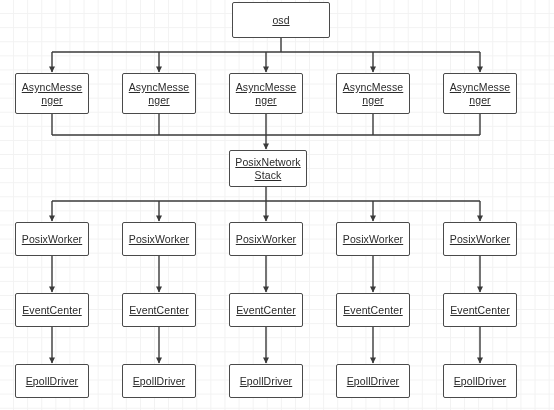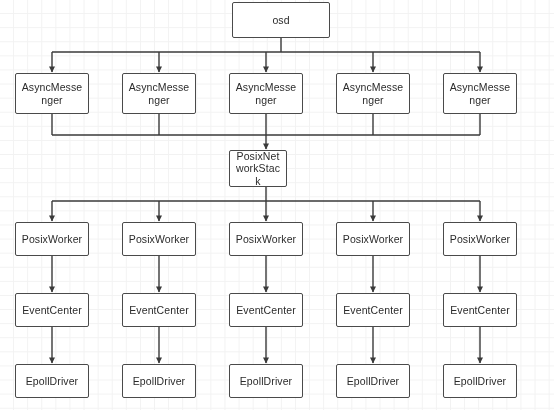--- a/index.html
+++ b/index.html
@@ -40,20 +40,21 @@
     display: flex;
     align-items: center;
     justify-content: center;
     text-align: center;
     color: #2b2b2b;
     font-size: 10.5px;
     line-height: 12.5px;
     letter-spacing: 0.1px;
     word-break: break-all;
     padding: 0 4px;
+    text-decoration: underline;
   }
   .node-label {
     display: block;
     width: 100%;
   }
 </style>
 </head>
 <body>
 
 <div id="canvas">
@@ -111,21 +112,21 @@
       </div>
       <div class="node" style="left: 229px; top: 73px; width: 74px; height: 41px;">
         <span class="node-label">AsyncMessenger</span>
       </div>
       <div class="node" style="left: 336px; top: 73px; width: 74px; height: 41px;">
         <span class="node-label">AsyncMessenger</span>
       </div>
       <div class="node" style="left: 443px; top: 73px; width: 74px; height: 41px;">
         <span class="node-label">AsyncMessenger</span>
       </div>
-      <div class="node" style="left: 229px; top: 150px; width: 58px; height: 37px;">
+      <div class="node" style="left: 229px; top: 150px; width: 78px; height: 37px;">
         <span class="node-label">PosixNetworkStack</span>
       </div>
       <div class="node" style="left: 15px; top: 222px; width: 74px; height: 34px;">
         <span class="node-label">PosixWorker</span>
       </div>
       <div class="node" style="left: 122px; top: 222px; width: 74px; height: 34px;">
         <span class="node-label">PosixWorker</span>
       </div>
       <div class="node" style="left: 229px; top: 222px; width: 74px; height: 34px;">
         <span class="node-label">PosixWorker</span>

